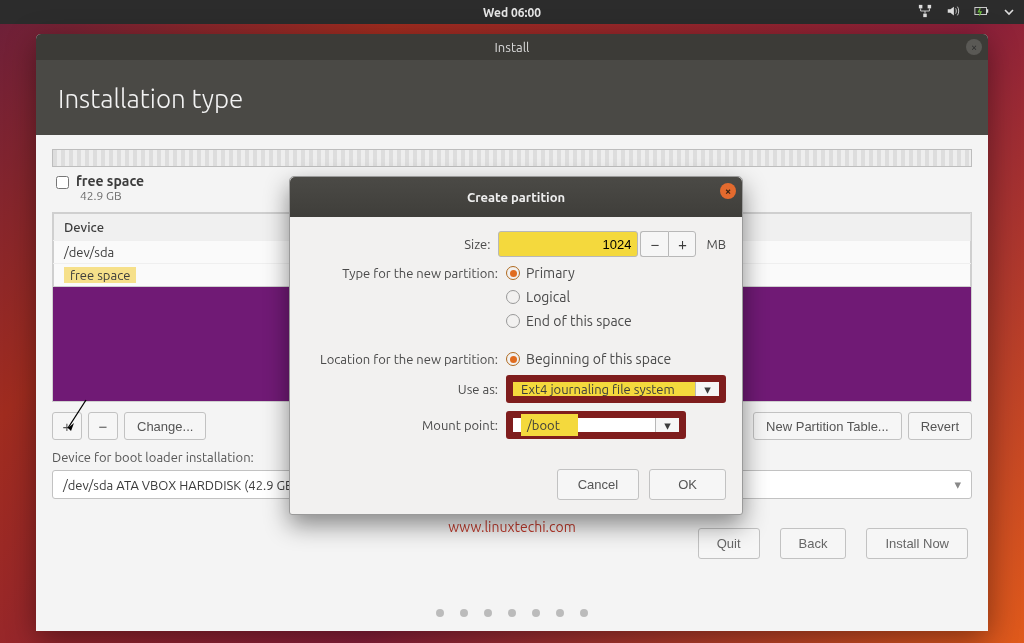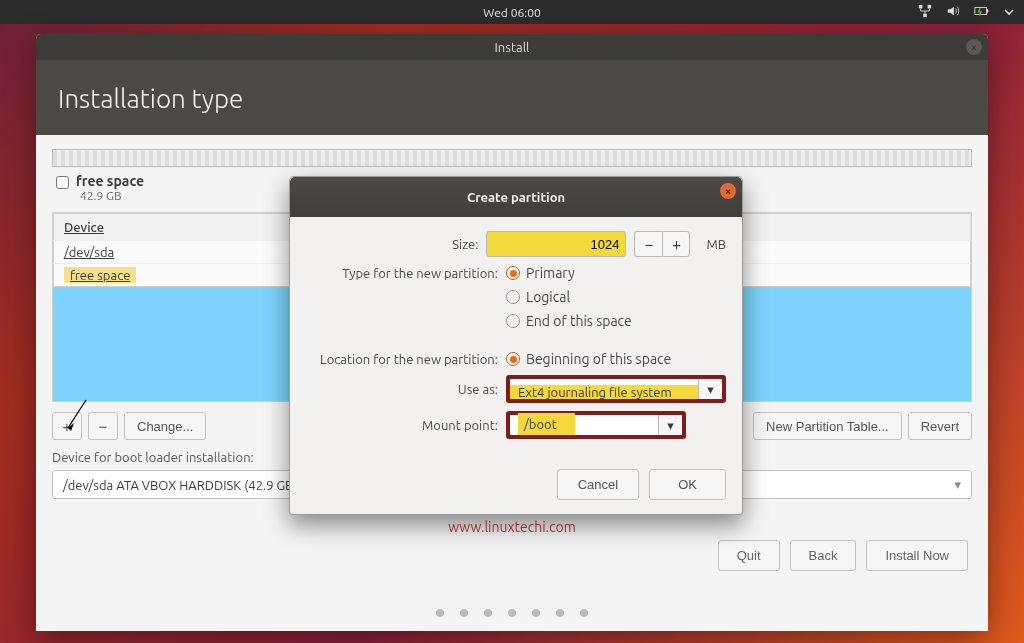--- a/index.html
+++ b/index.html
@@ -26,21 +26,21 @@
     font-size: 12px;
   }
   .menubar .tray {
     position: absolute;
     right: 10px;
     display: flex;
     gap: 14px;
     align-items: center;
   }
   .menubar .tray svg, .menubar .tray span { color: #e6e6e6; fill: #e6e6e6; }
-  .menubar .clock { font-weight: normal; text-align: right; }
+  .menubar .clock { font-weight: bold; text-align: right; }
 
   
   .window {
     position: absolute;
     left: 36px;
     right: 36px;
     top: 34px;
     bottom: 12px;
     background: #f4f4f4;
     box-shadow: 0 8px 30px rgba(0,0,0,.4);
@@ -86,42 +86,42 @@
   .pbar-label { margin: 4px 0 10px 4px; }
   .pbar-label .chk { display:inline-block; vertical-align:middle; margin-right:4px; }
   .pbar-label .fs-title { font-weight:600; font-size:14px; }
   .pbar-label .fs-size { color:#6c6c6c; font-size:12px; display:block; margin-left:24px; }
 
   
   .ptable { width:100%; border:1px solid #cfcfcf; border-collapse:collapse; background:#fafafa; }
   .ptable th { text-align:left; font-weight:500; padding:6px 10px; border-right:1px solid #e0e0e0; background:#f0f0f0; font-size:13px;}
   .ptable td { padding:4px 10px; font-size:13px; border-top:1px solid #efefef; }
   .ptable .row-sel { background:#f6e08a; }
-  .table-wrap { height:190px; overflow:hidden; border:1px solid #cfcfcf; background:#7dd3fc;text-decoration:underline; }
+  .table-wrap { height:190px; overflow:hidden; border:1px solid #cfcfcf; background:#701a75; }
 
   .btnrow { margin-top:10px; display:flex; align-items:center; gap:6px; }
   .icon-btn, .txt-btn {
     border:1px solid #c2c2c2; background:#f6f6f6;
     border-radius:3px; padding:4px 9px; font-size:15px; color:#555;
     cursor:pointer; min-width:30px; min-height:28px; display:inline-flex; align-items:center; justify-content:center;
   }
   .txt-btn { font-size:13px; padding:5px 12px;}
   .spacer { flex:1; }
 
   .bootlabel { margin-top:10px; font-size:13px; color:#555; }
   .bootselect {
     margin-top:6px; width:100%;
     border:1px solid #c2c2c2; background:#fff; border-radius:3px;
     padding:6px 10px; font-size:13px; display:flex; justify-content:space-between; align-items:center;
   }
   .bootselect .chev { color:#888; }
 
   .watermark { text-align:center; color:#c0392b; font-size:14px; margin-top:20px; }
 
-  .footer-btns { position:absolute; right:20px; bottom:60px; display:flex; gap:10px; }
+  .footer-btns { position:absolute; right:20px; bottom:72px; display:flex; gap:20px; }
   .footer-btns .txt-btn { padding:7px 18px; color:#666; }
 
   
   .pager { position:absolute; left:0; right:0; bottom:14px; display:flex; justify-content:center; gap:16px; }
   .pager span { width:8px; height:8px; border-radius:50%; background:#bbb; display:inline-block;}
 
   
   .arrow-anno {
     position:absolute;
     left:62px; top:398px;
@@ -152,38 +152,38 @@
     position:absolute; right:6px; top:6px;
     width:16px; height:16px; border-radius:50%;
     background:#e36a2e; color:#3a2210;
     display:flex; align-items:center; justify-content:center; font-size:11px; font-weight:bold;
     cursor:pointer;
   }
   .dialog .dbody { padding:14px 16px 12px; }
   .dialog .row { display:flex; align-items:center; margin-bottom:8px; }
   .dialog .row.tallgap { margin-bottom:22px;}
   .dialog .lbl { width:200px; text-align:right; padding-right:8px; color:#4a4a4a; font-size:13px;}
-  .dialog .ctrl { flex:1; display:flex; align-items:center; gap:8px;}
+  .dialog .ctrl { flex:1; display:flex; align-items:center; gap:2px;}
   .dialog input[type=text] {
     border:1px solid #b8b8b8; border-radius:3px; height:26px; padding:0 6px; width:140px; font-size:13px; text-align:right;
   }
   .dialog input[type=text].hi { background:#f4d93d; }
   .hi-field { background:#f4d93d !important; }
   .dialog .spin { display:flex; }
   .dialog .spin .sbtn { border:1px solid #b8b8b8; width:28px; height:26px; display:flex; align-items:center; justify-content:center; background:#f6f6f6; cursor:pointer; font-size:16px;}
   .dialog .spin .sbtn:first-child{border-radius:3px 0 0 3px; border-right:none;}
   .dialog .spin .sbtn:last-child{border-radius:0 3px 3px 0;}
   .dialog .unit{ margin-left:8px; color:#4a4a4a;}
   .dialog .radio{ display:flex; align-items:center; gap:6px; font-size:14px; color:#4a4a4a; cursor:pointer;}
   .dialog .radio .dot{ width:14px; height:14px; border-radius:50%; border:1px solid #b06a1f; display:inline-flex; align-items:center; justify-content:center;}
   .dialog .radio .dot .inner{ width:7px; height:7px; border-radius:50%; background:#e06c1f;}
   .dialog .radio.off .dot{ border-color:#999;}
   .dialog .combo {
-    border:4px solid #7f1d1d; border-radius:3px; height:28px;
-    display:flex; align-items:flex-end; background:#fff; min-width:180px;
+    border:7px solid #7f1d1d; border-radius:3px; height:28px;
+    display:flex; align-items:center; background:#fff; min-width:180px;
   }
   .dialog .combo .combo-txt{ flex:1; padding:0 8px; font-size:13px;}
   .dialog .combo .combo-btn{ width:24px; height:100%; border-left:1px solid #b8b8b8; display:flex; align-items:center; justify-content:center; background:#f6f6f6; cursor:pointer;}
   .dialog .btns { display:flex; justify-content:flex-end; gap:10px; padding:10px 16px 14px;}
 </style>
 </head>
 <body>
 
 <div class="menubar">
   <span class="clock">Wed 06:00</span>

